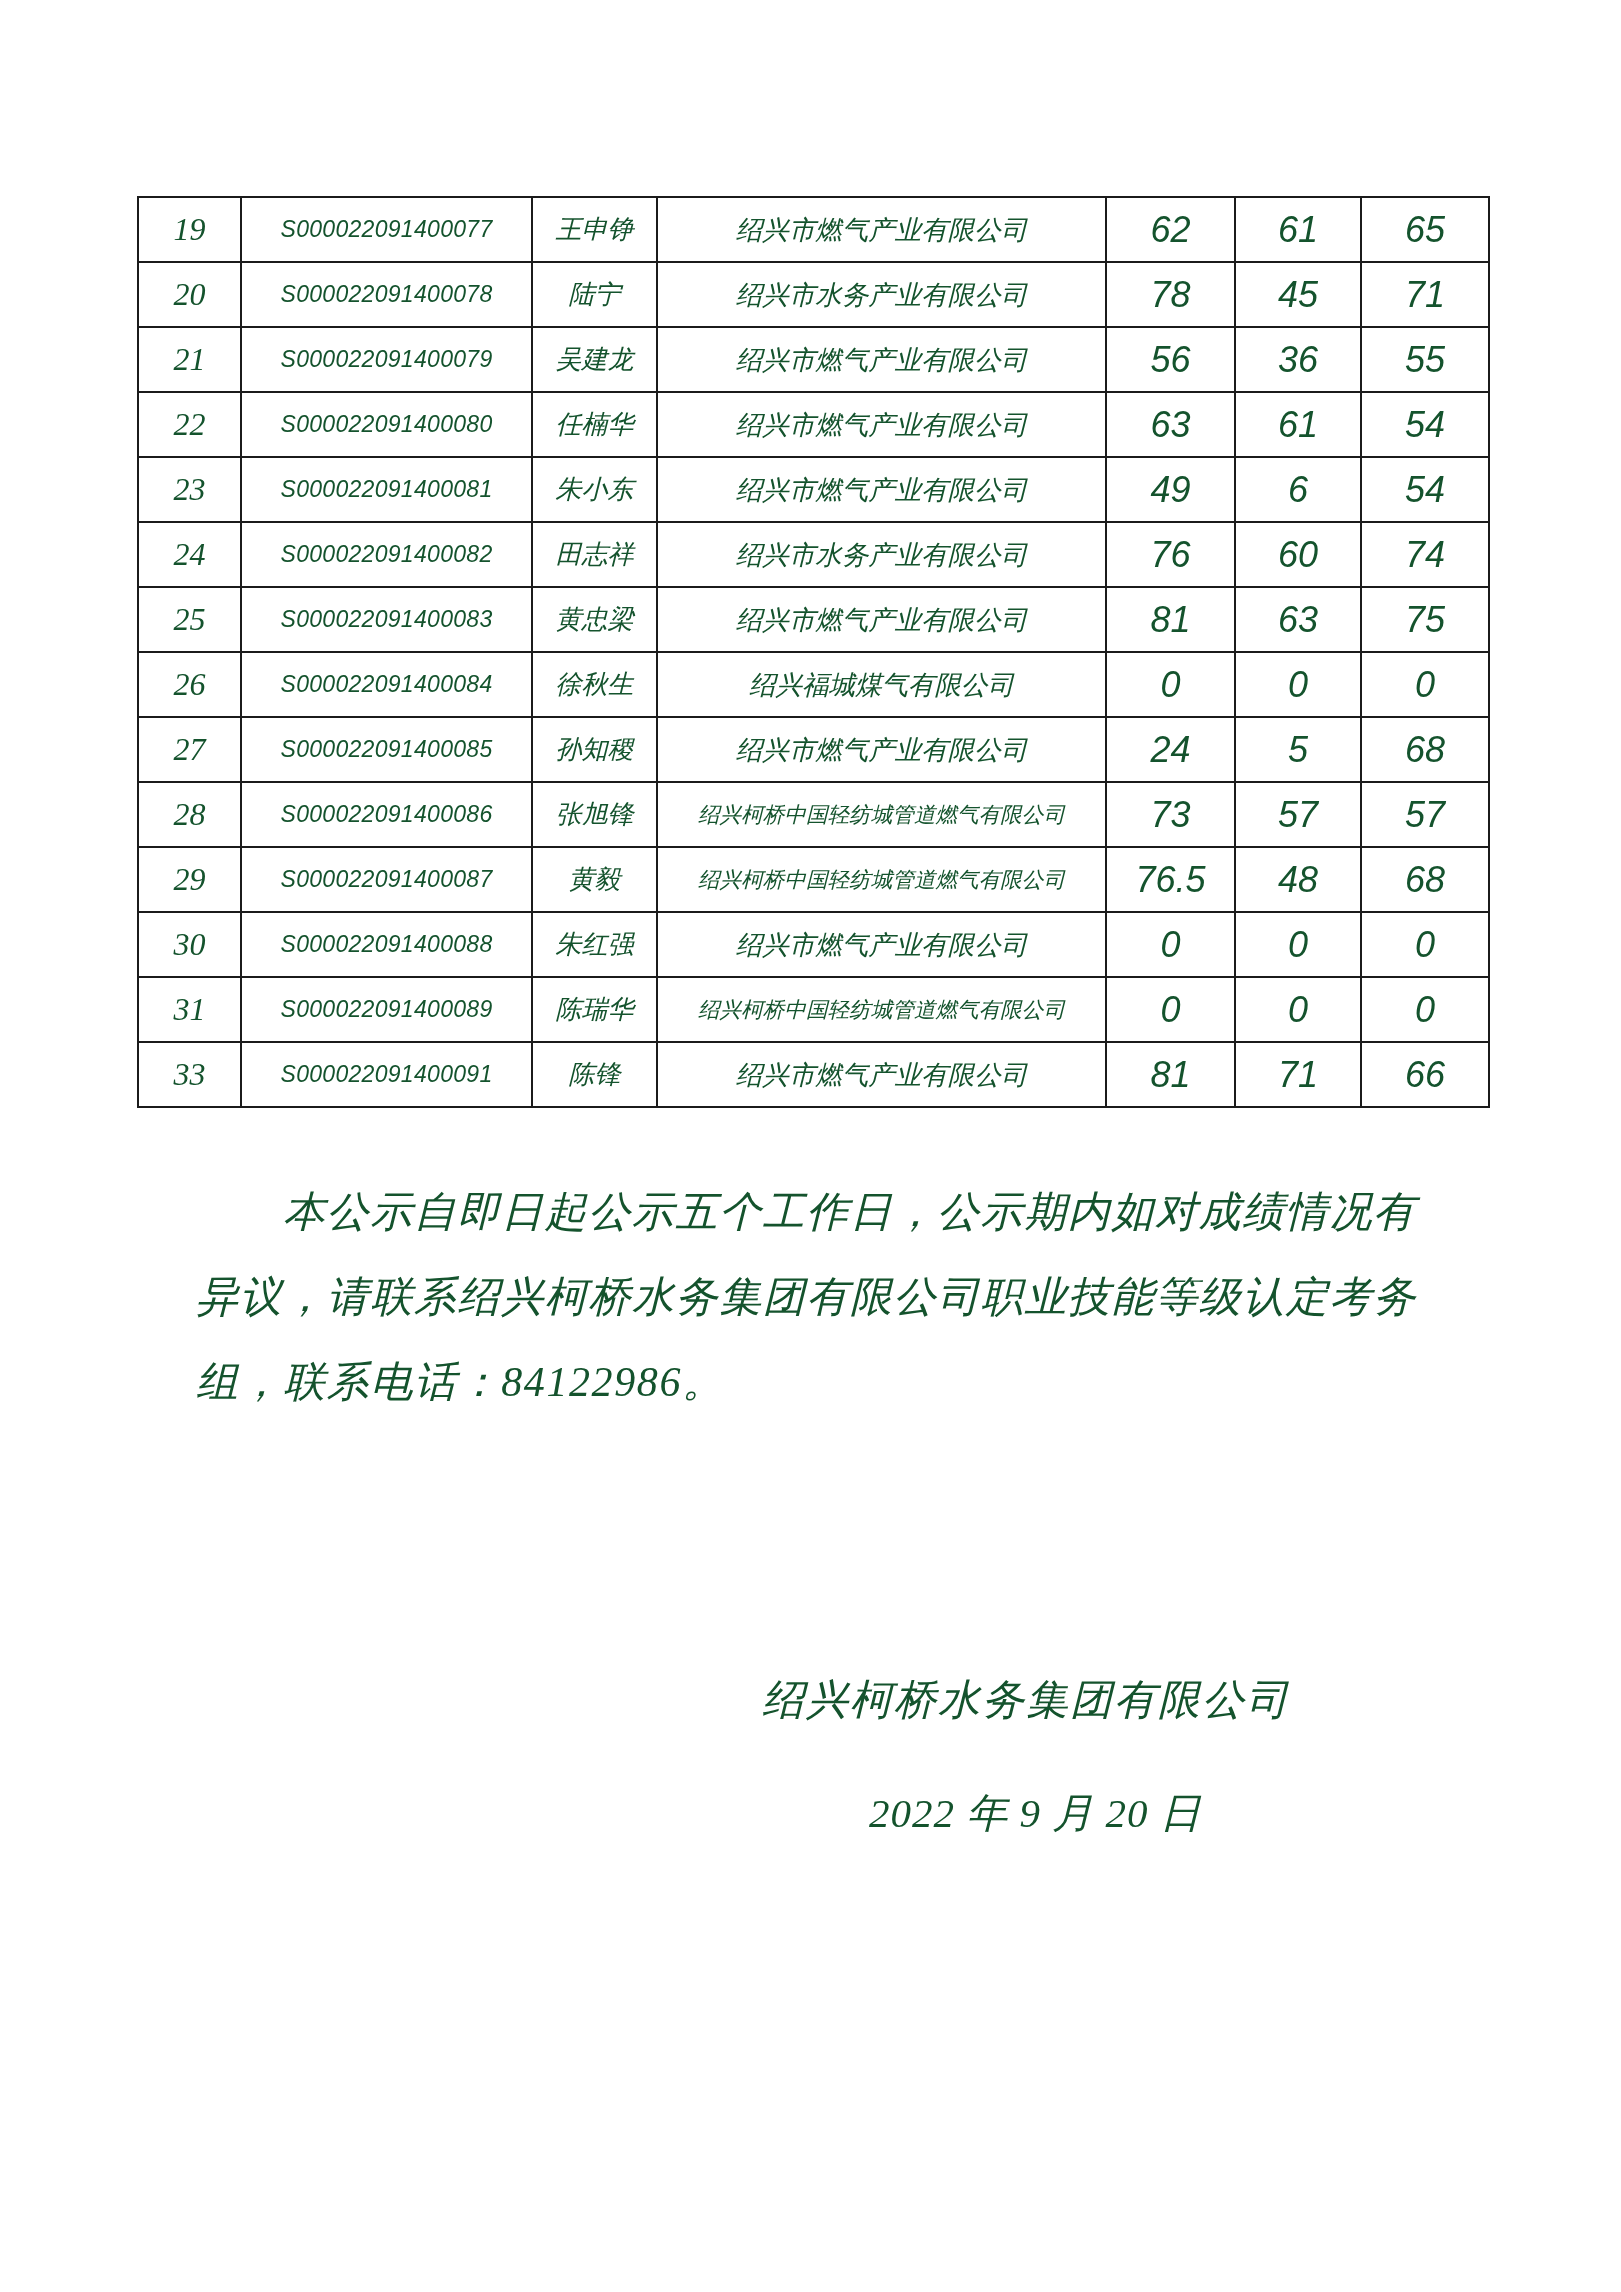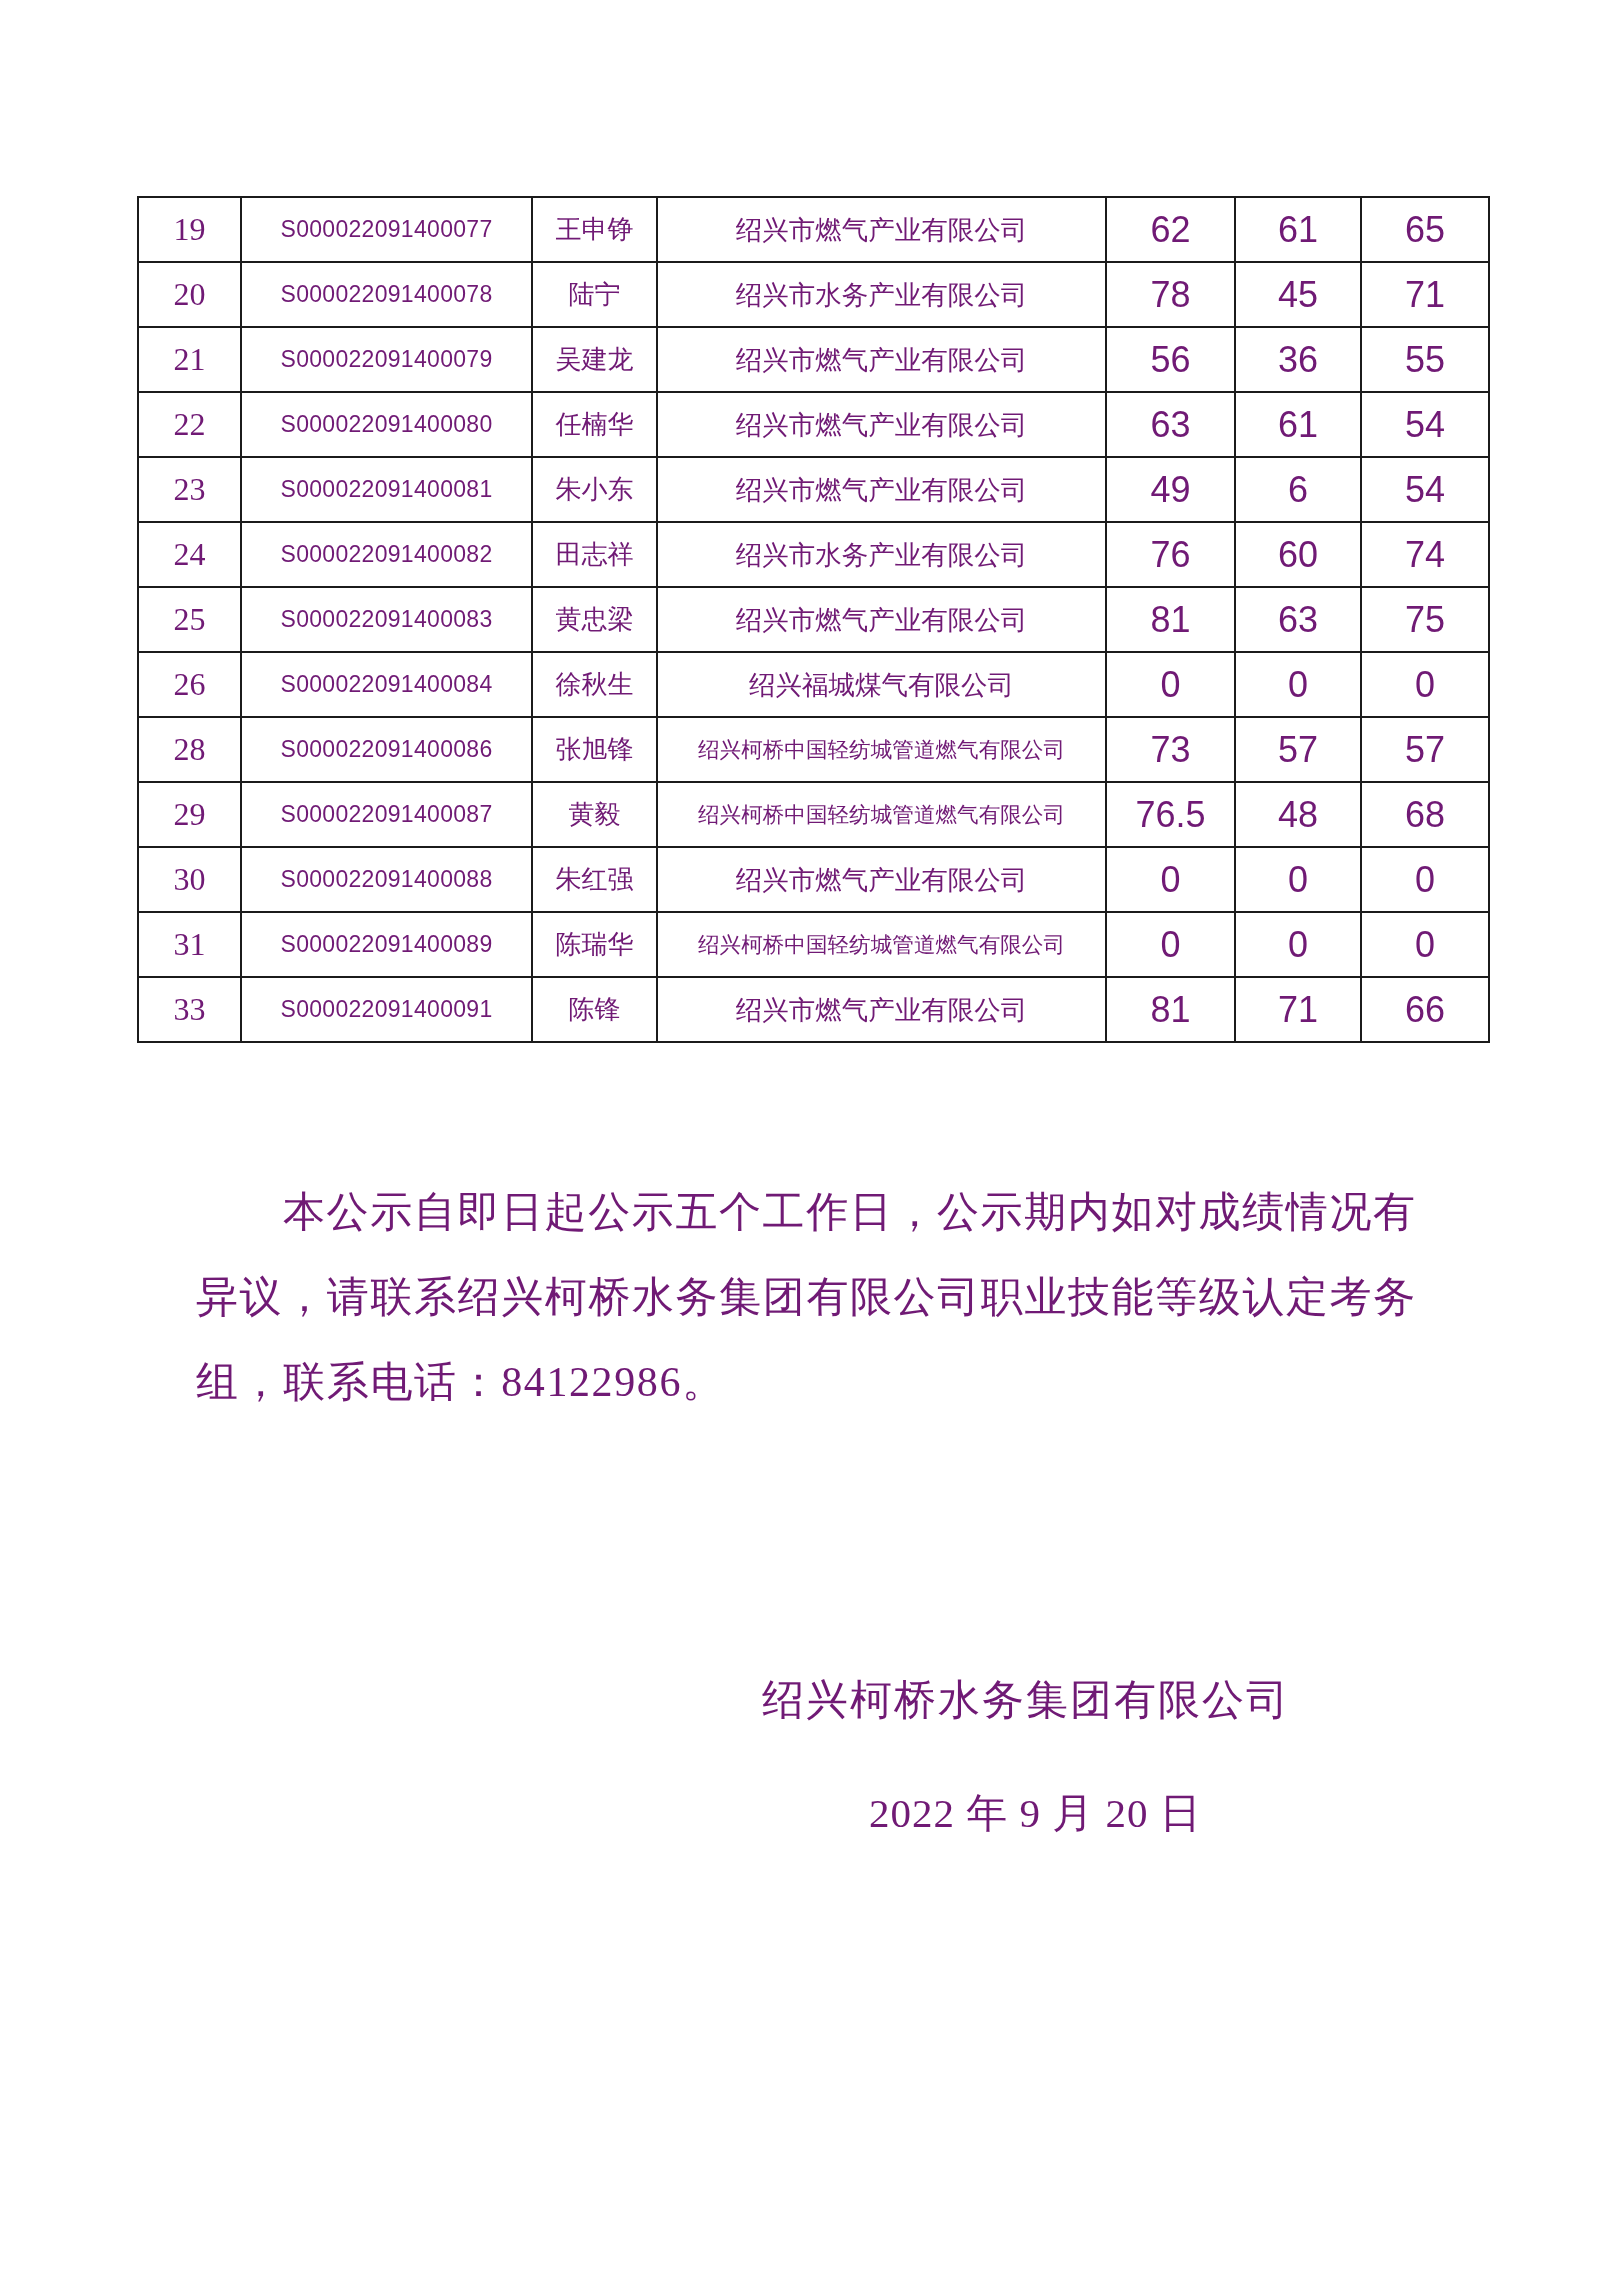--- a/index.html
+++ b/index.html
@@ -1,22 +1,23 @@
 <!DOCTYPE html>
 <html><head>
 <meta charset="utf-8">
 <style>
   html,body{margin:0;padding:0;background:#ffffff;}
   .page{
     position:relative;
     width:1621px;height:2187px;
     background:#ffffff;
-    color:#701a75;
+    color:#14532d;
     font-family:"Liberation Serif","DejaVu Serif",serif;
     overflow:hidden;
+    font-style:italic;
   }
   
   .score-table{
     position:absolute;left:137px;top:196px;
     width:1353px;
     border-collapse:collapse;
     table-layout:fixed;
     border:2.9px solid #1b1b1b;
   }
   .score-table td{
@@ -151,20 +152,29 @@
         <tr>
       <td class="c-no">26</td>
       <td class="c-id">S000022091400084</td>
       <td class="c-name">徐秋生</td>
       <td class="c-comp">绍兴福城煤气有限公司</td>
       <td class="c-score">0</td>
       <td class="c-score">0</td>
       <td class="c-score">0</td>
     </tr>
         <tr>
+      <td class="c-no">27</td>
+      <td class="c-id">S000022091400085</td>
+      <td class="c-name">孙知稷</td>
+      <td class="c-comp">绍兴市燃气产业有限公司</td>
+      <td class="c-score">24</td>
+      <td class="c-score">5</td>
+      <td class="c-score">68</td>
+    </tr>
+        <tr>
       <td class="c-no">28</td>
       <td class="c-id">S000022091400086</td>
       <td class="c-name">张旭锋</td>
       <td class="c-comp small">绍兴柯桥中国轻纺城管道燃气有限公司</td>
       <td class="c-score">73</td>
       <td class="c-score">57</td>
       <td class="c-score">57</td>
     </tr>
         <tr>
       <td class="c-no">29</td>

